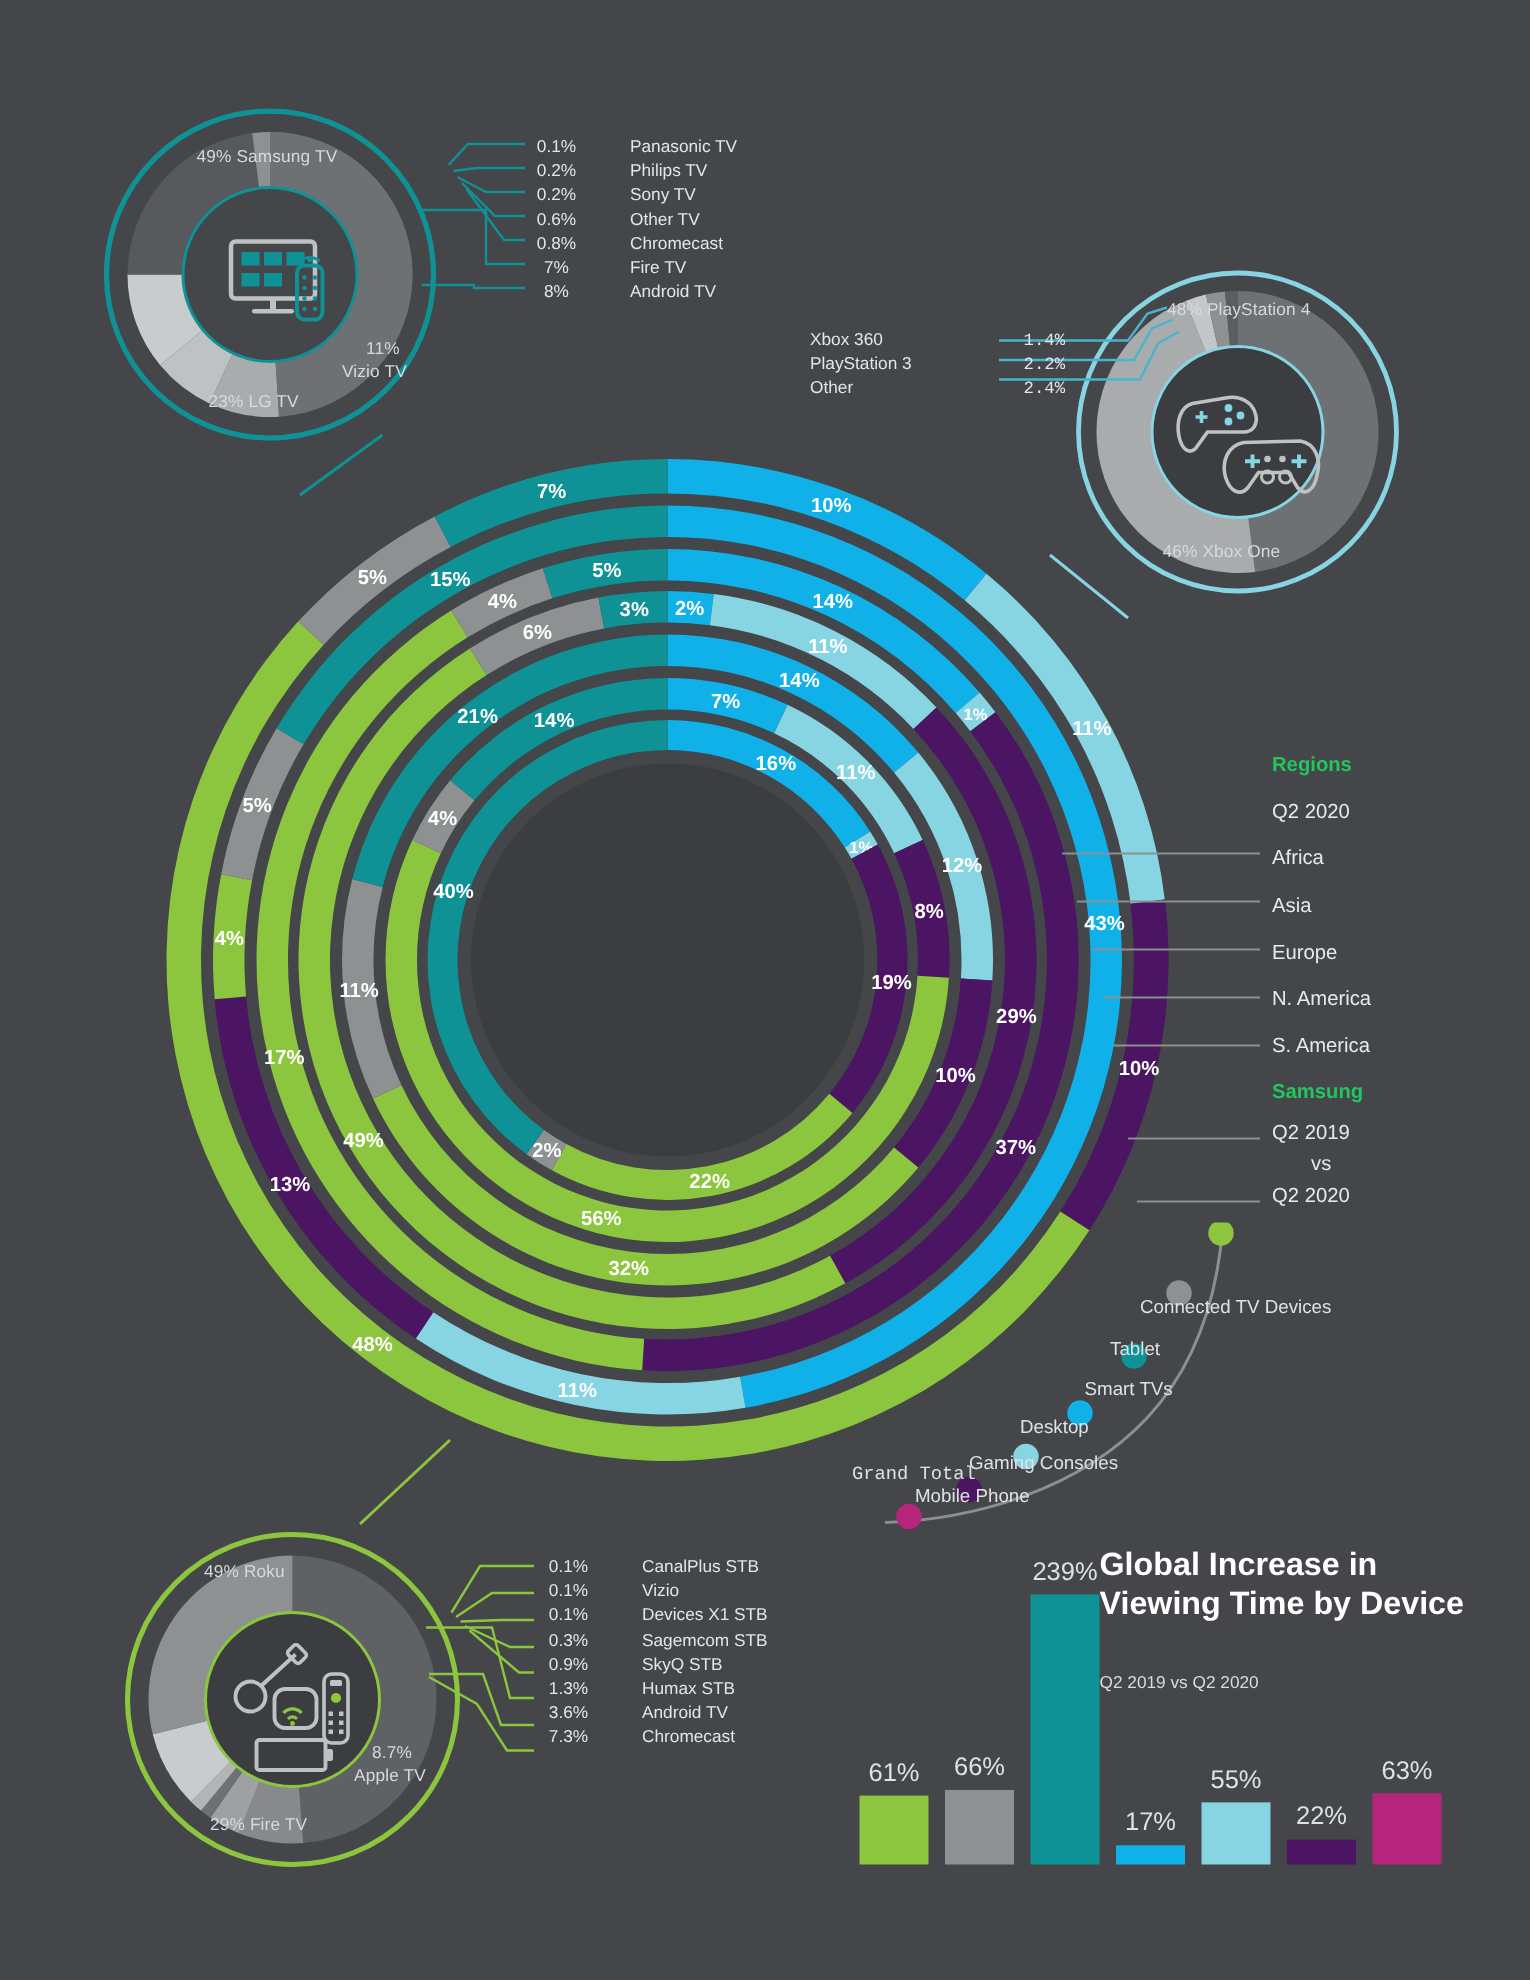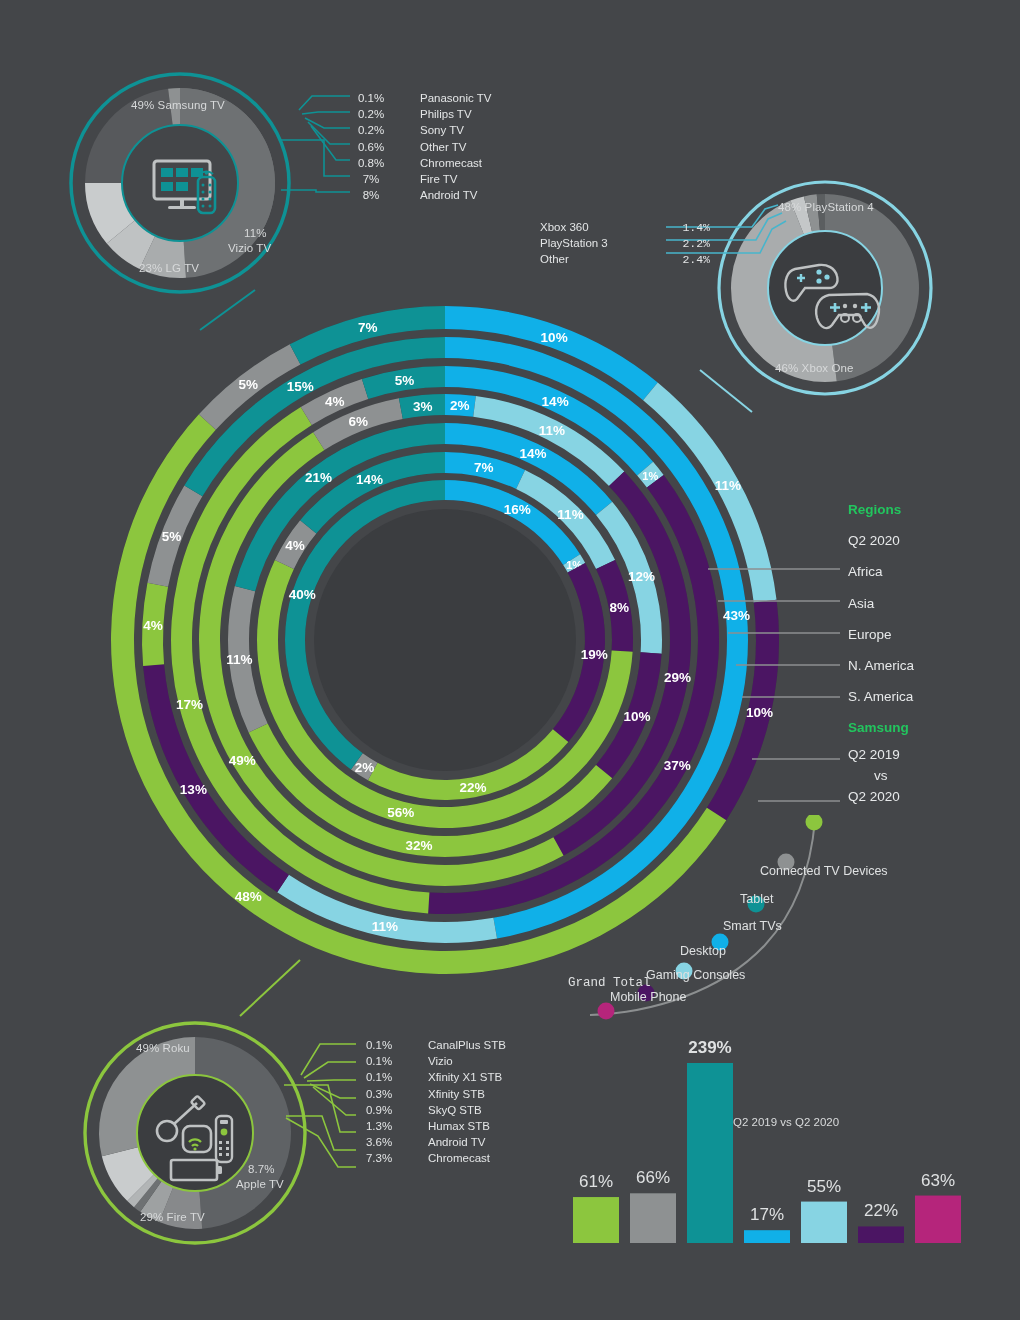--- a/index.html
+++ b/index.html
@@ -375,25 +375,25 @@
       <div class="leader-row">
         <span class="pct">0.1%</span>
         <span class="nm">CanalPlus STB</span>
       </div>
       <div class="leader-row">
         <span class="pct">0.1%</span>
         <span class="nm">Vizio</span>
       </div>
       <div class="leader-row">
         <span class="pct">0.1%</span>
-        <span class="nm">Xfinity X1 STB</span>
+        <span class="nm">Devices X1 STB</span>
       </div>
       <div class="leader-row">
         <span class="pct">0.3%</span>
-        <span class="nm">Xfinity STB</span>
+        <span class="nm">Sagemcom STB</span>
       </div>
       <div class="leader-row">
         <span class="pct">0.9%</span>
         <span class="nm">SkyQ STB</span>
       </div>
       <div class="leader-row">
         <span class="pct">1.3%</span>
         <span class="nm">Humax STB</span>
       </div>
       <div class="leader-row">
@@ -463,22 +463,23 @@
         <rect x="142" y="33" width="46" height="180" fill="#0E9295"></rect>
         <rect x="199" y="200.19665271966528" width="46" height="12.803347280334728" fill="#10B0E8"></rect>
         <rect x="256" y="171.5774058577406" width="46" height="41.42259414225941" fill="#87D4E3"></rect>
         <rect x="313" y="196.43096234309624" width="46" height="16.569037656903767" fill="#4B1563"></rect>
         <rect x="370" y="165.55230125523013" width="46" height="47.44769874476988" fill="#B5257B"></rect>
       </g>
   </svg>
   <div id="barLabels">
       <div class="barval" style="left: 565px; top: 1172.06px; width: 62px;">61%</div>
       <div class="barval" style="left: 622px; top: 1168.29px; width: 62px;">66%</div>
-      <div class="barval" style="left: 679px; top: 1038px; width: 62px; font-weight: bold;">239%</div>
+      <div class="barval" style="left: 679px; top: 1038px; width: 62px;">239%</div>
       <div class="barval" style="left: 736px; top: 1205.2px; width: 62px;">17%</div>
       <div class="barval" style="left: 793px; top: 1176.58px; width: 62px;">55%</div>
       <div class="barval" style="left: 850px; top: 1201.43px; width: 62px;">22%</div>
       <div class="barval" style="left: 907px; top: 1170.55px; width: 62px;">63%</div>
     </div>
 
+  <div class="barTitle">Global Increase in Viewing Time by Device</div>
   <div class="barSub">Q2 2019 vs Q2 2020</div>
 
 </div>
 
 </body></html>

